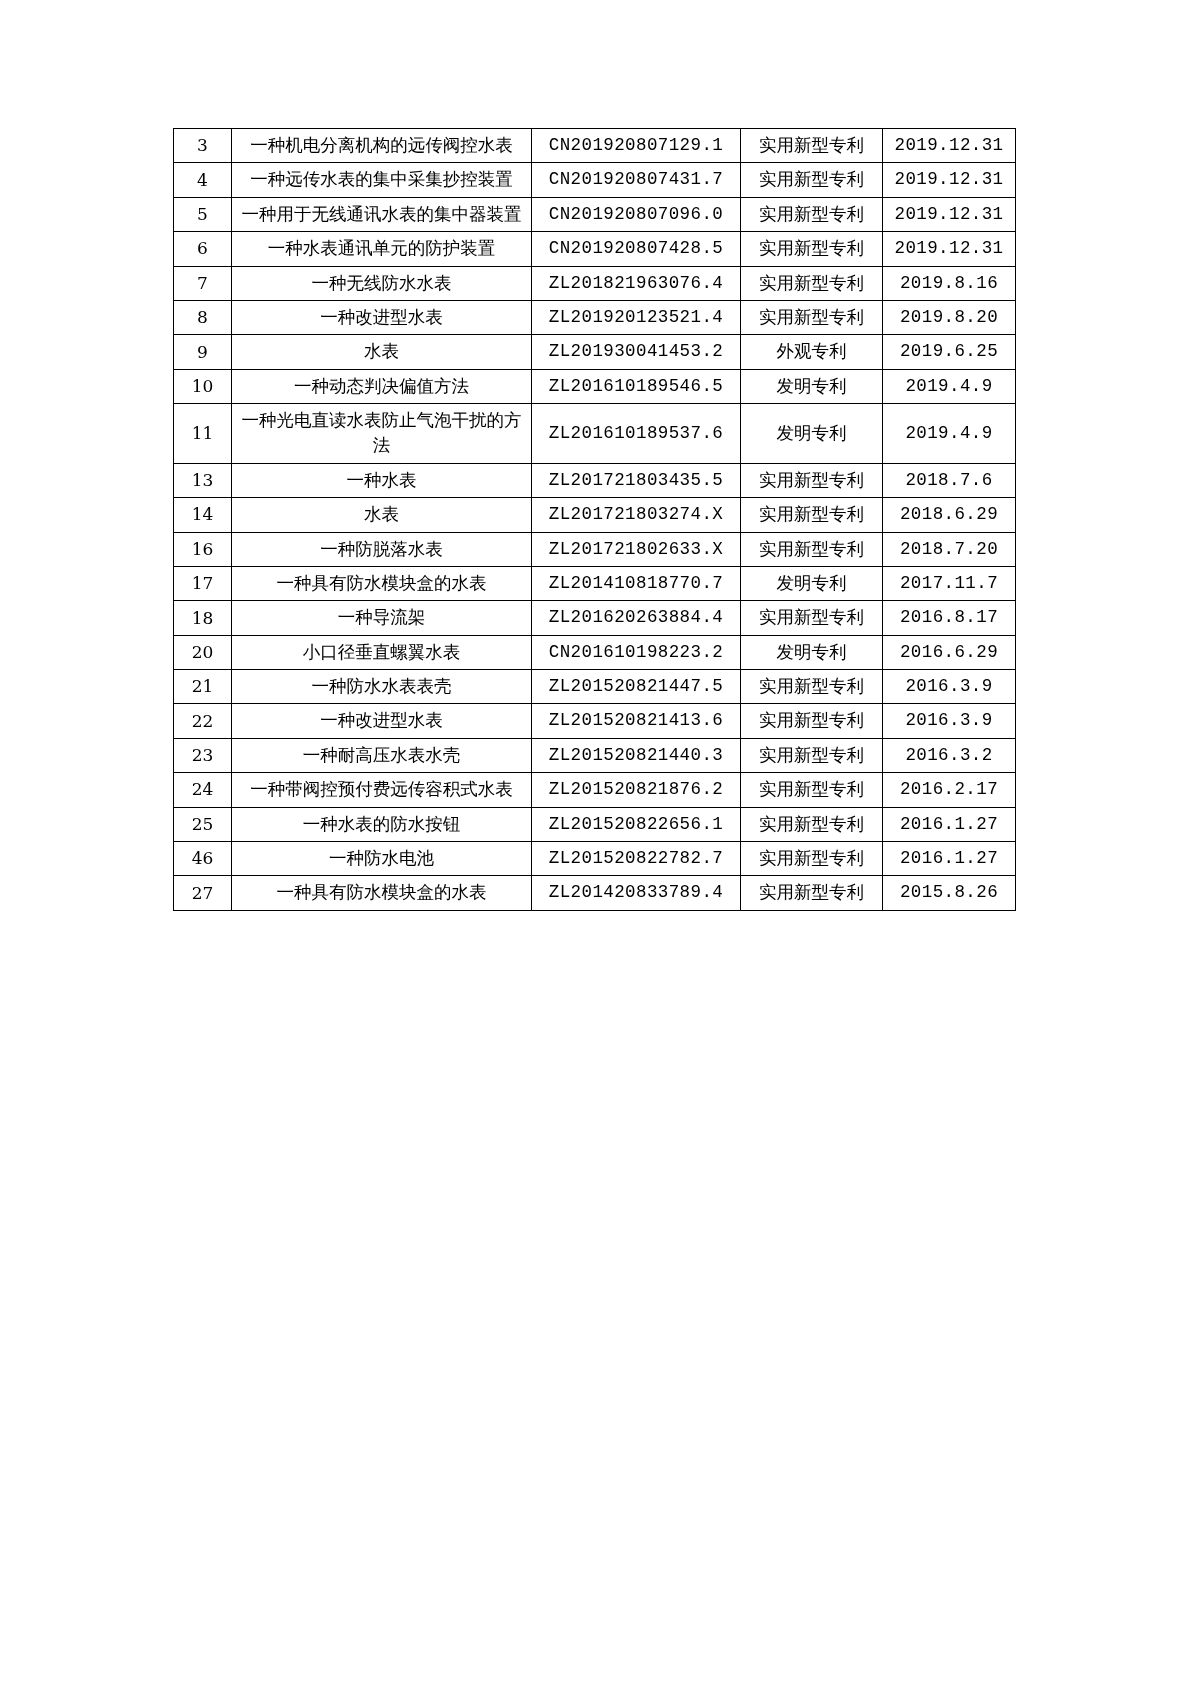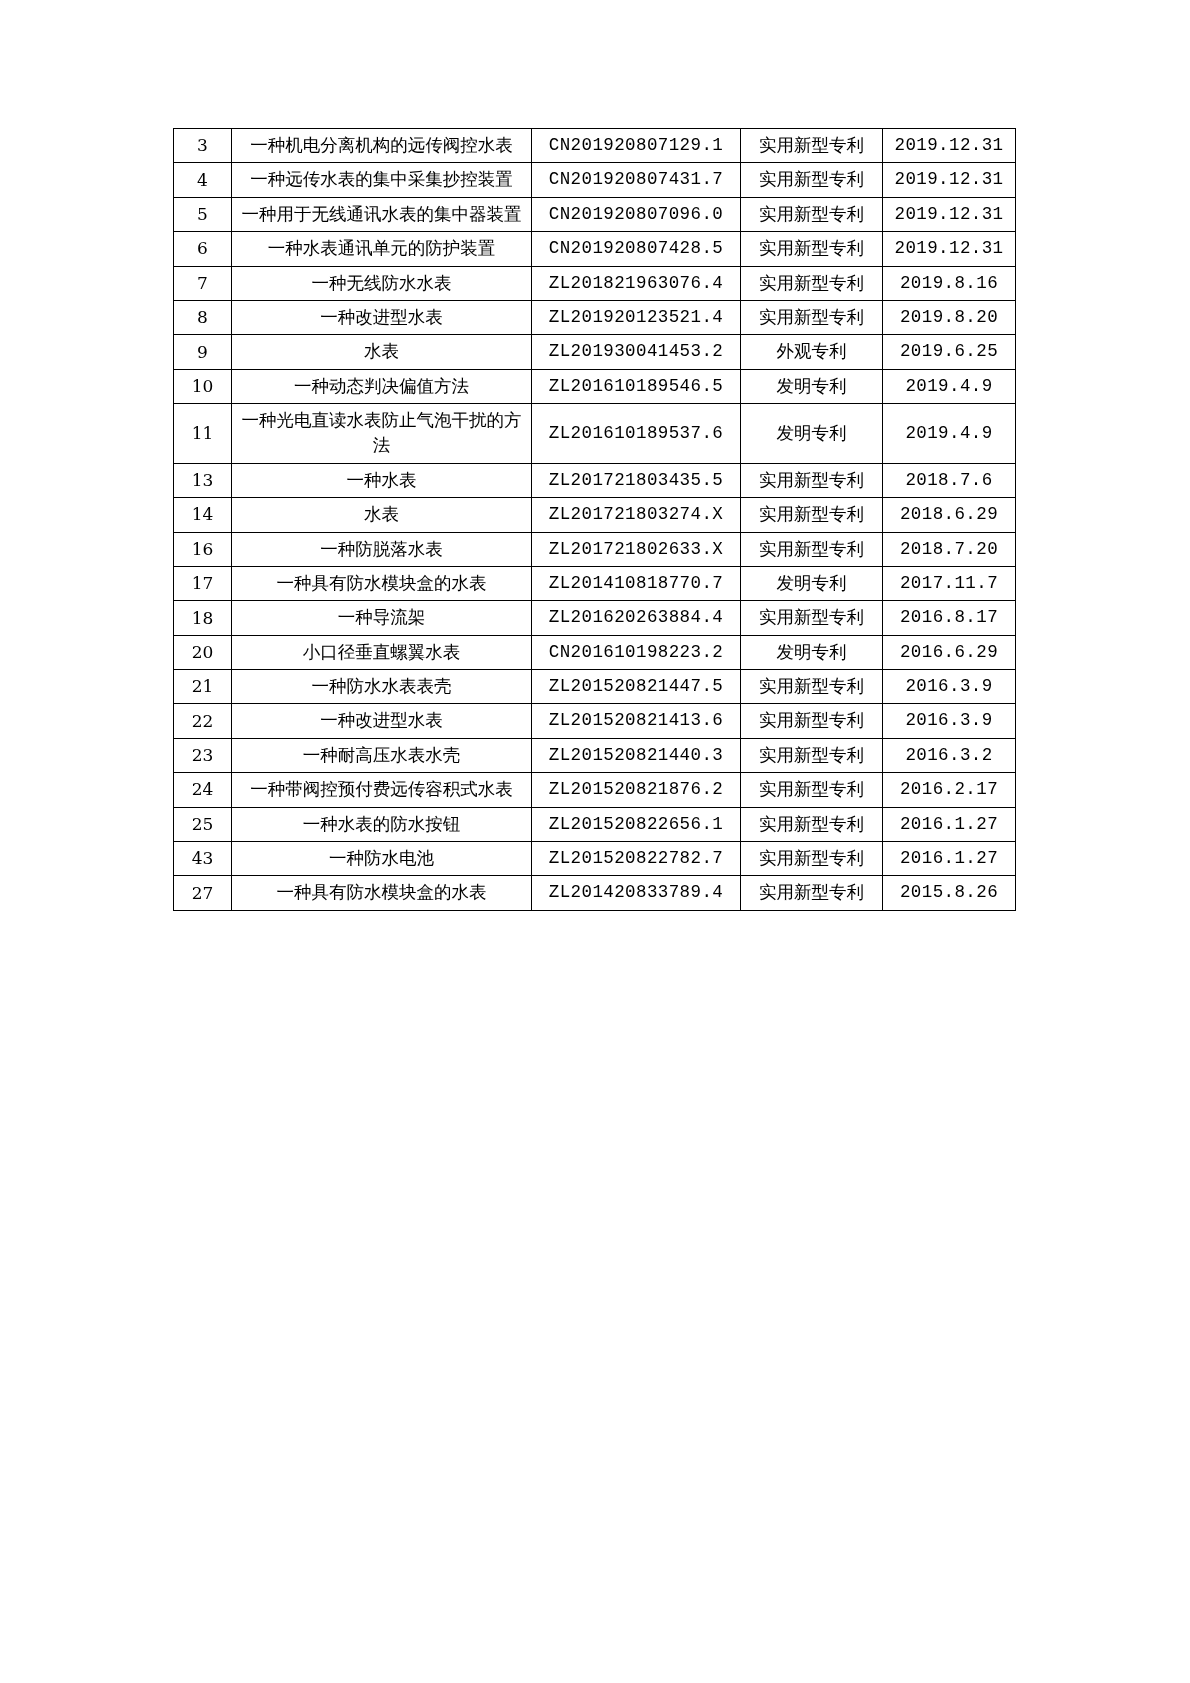--- a/index.html
+++ b/index.html
@@ -210,21 +210,21 @@
           <td class="cell-date">2016.2.17</td>
         </tr>
         <tr>
           <td class="cell-index">25</td>
           <td class="cell-title">一种水表的防水按钮</td>
           <td class="cell-number">ZL201520822656.1</td>
           <td class="cell-type">实用新型专利</td>
           <td class="cell-date">2016.1.27</td>
         </tr>
         <tr>
-          <td class="cell-index">43</td>
+          <td class="cell-index">46</td>
           <td class="cell-title">一种防水电池</td>
           <td class="cell-number">ZL201520822782.7</td>
           <td class="cell-type">实用新型专利</td>
           <td class="cell-date">2016.1.27</td>
         </tr>
         <tr>
           <td class="cell-index">27</td>
           <td class="cell-title">一种具有防水模块盒的水表</td>
           <td class="cell-number">ZL201420833789.4</td>
           <td class="cell-type">实用新型专利</td>

